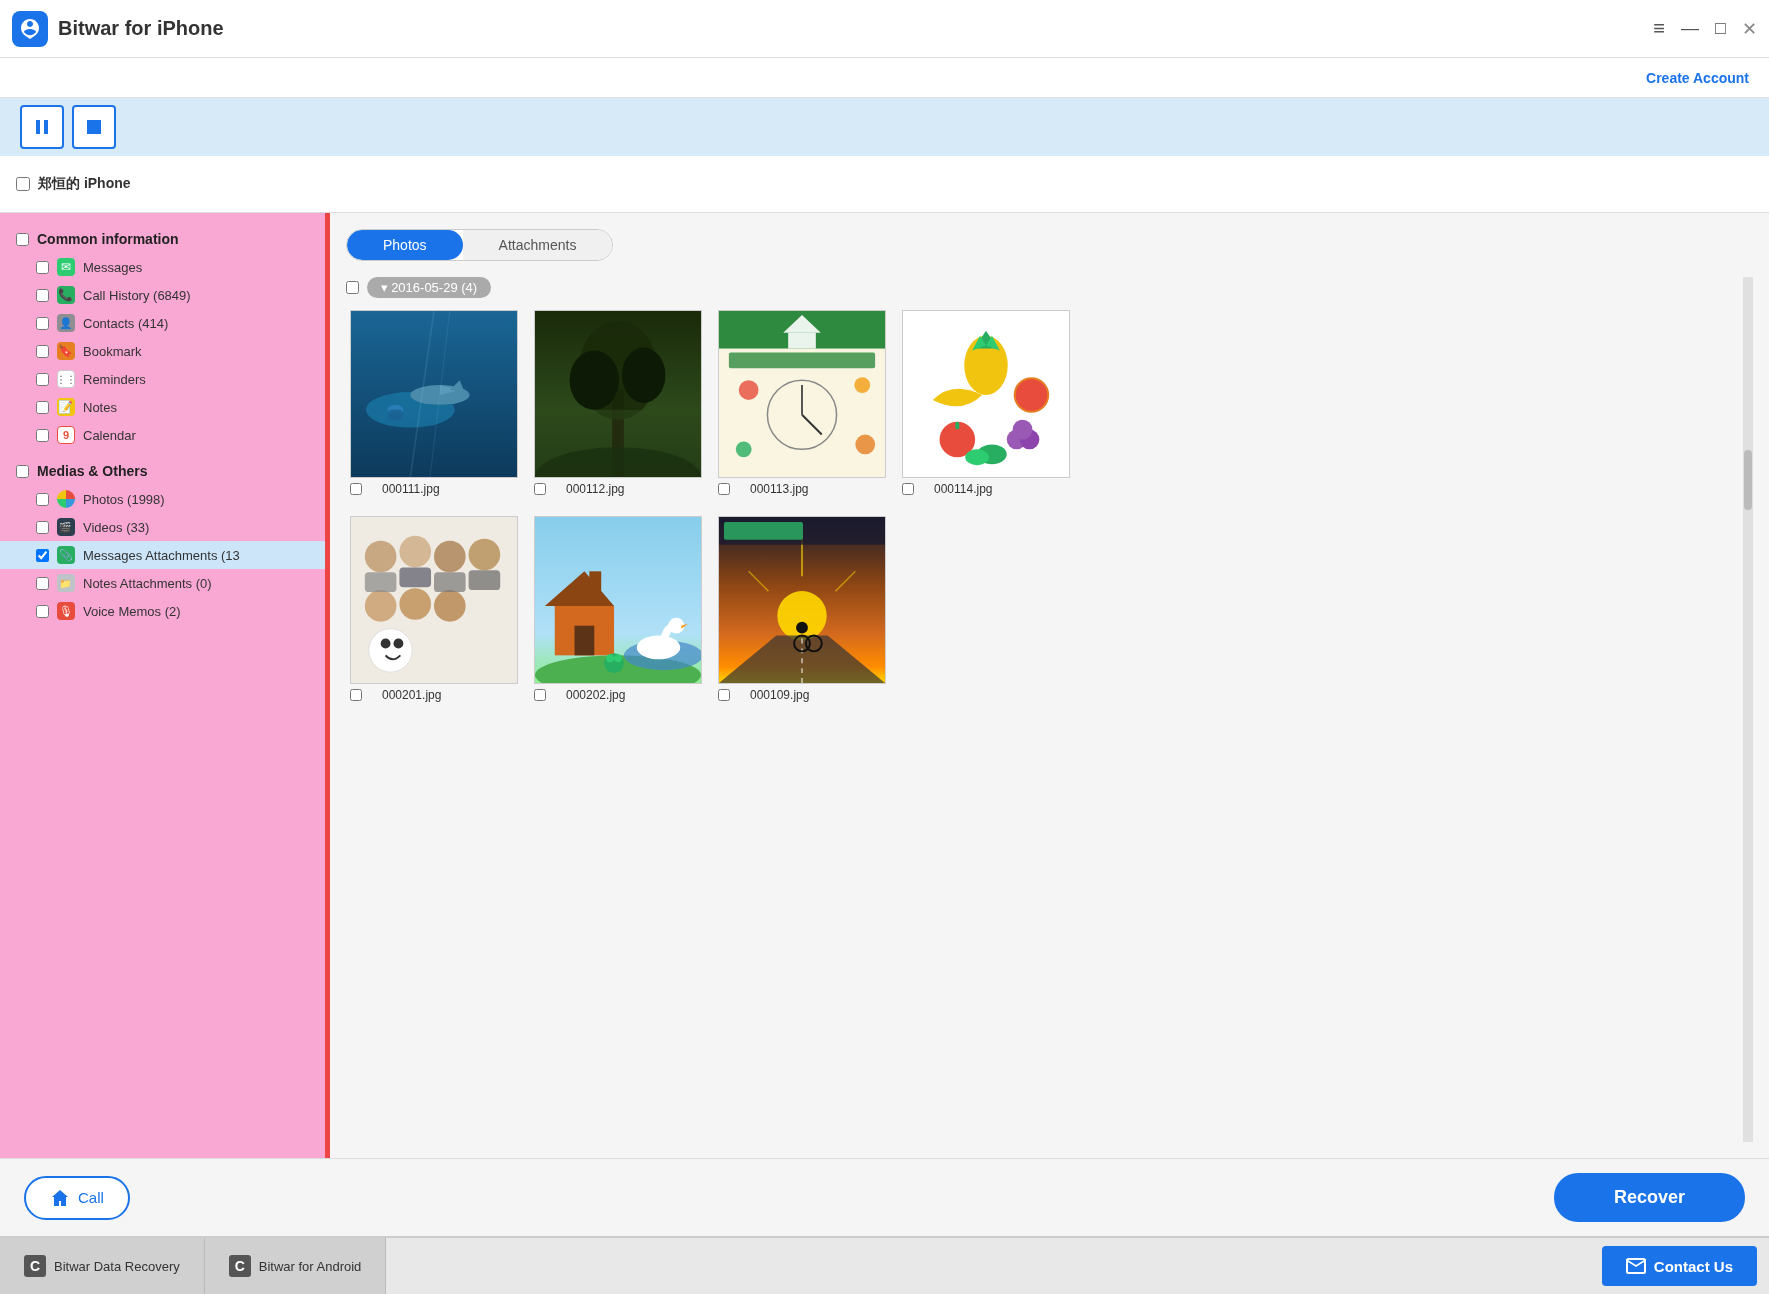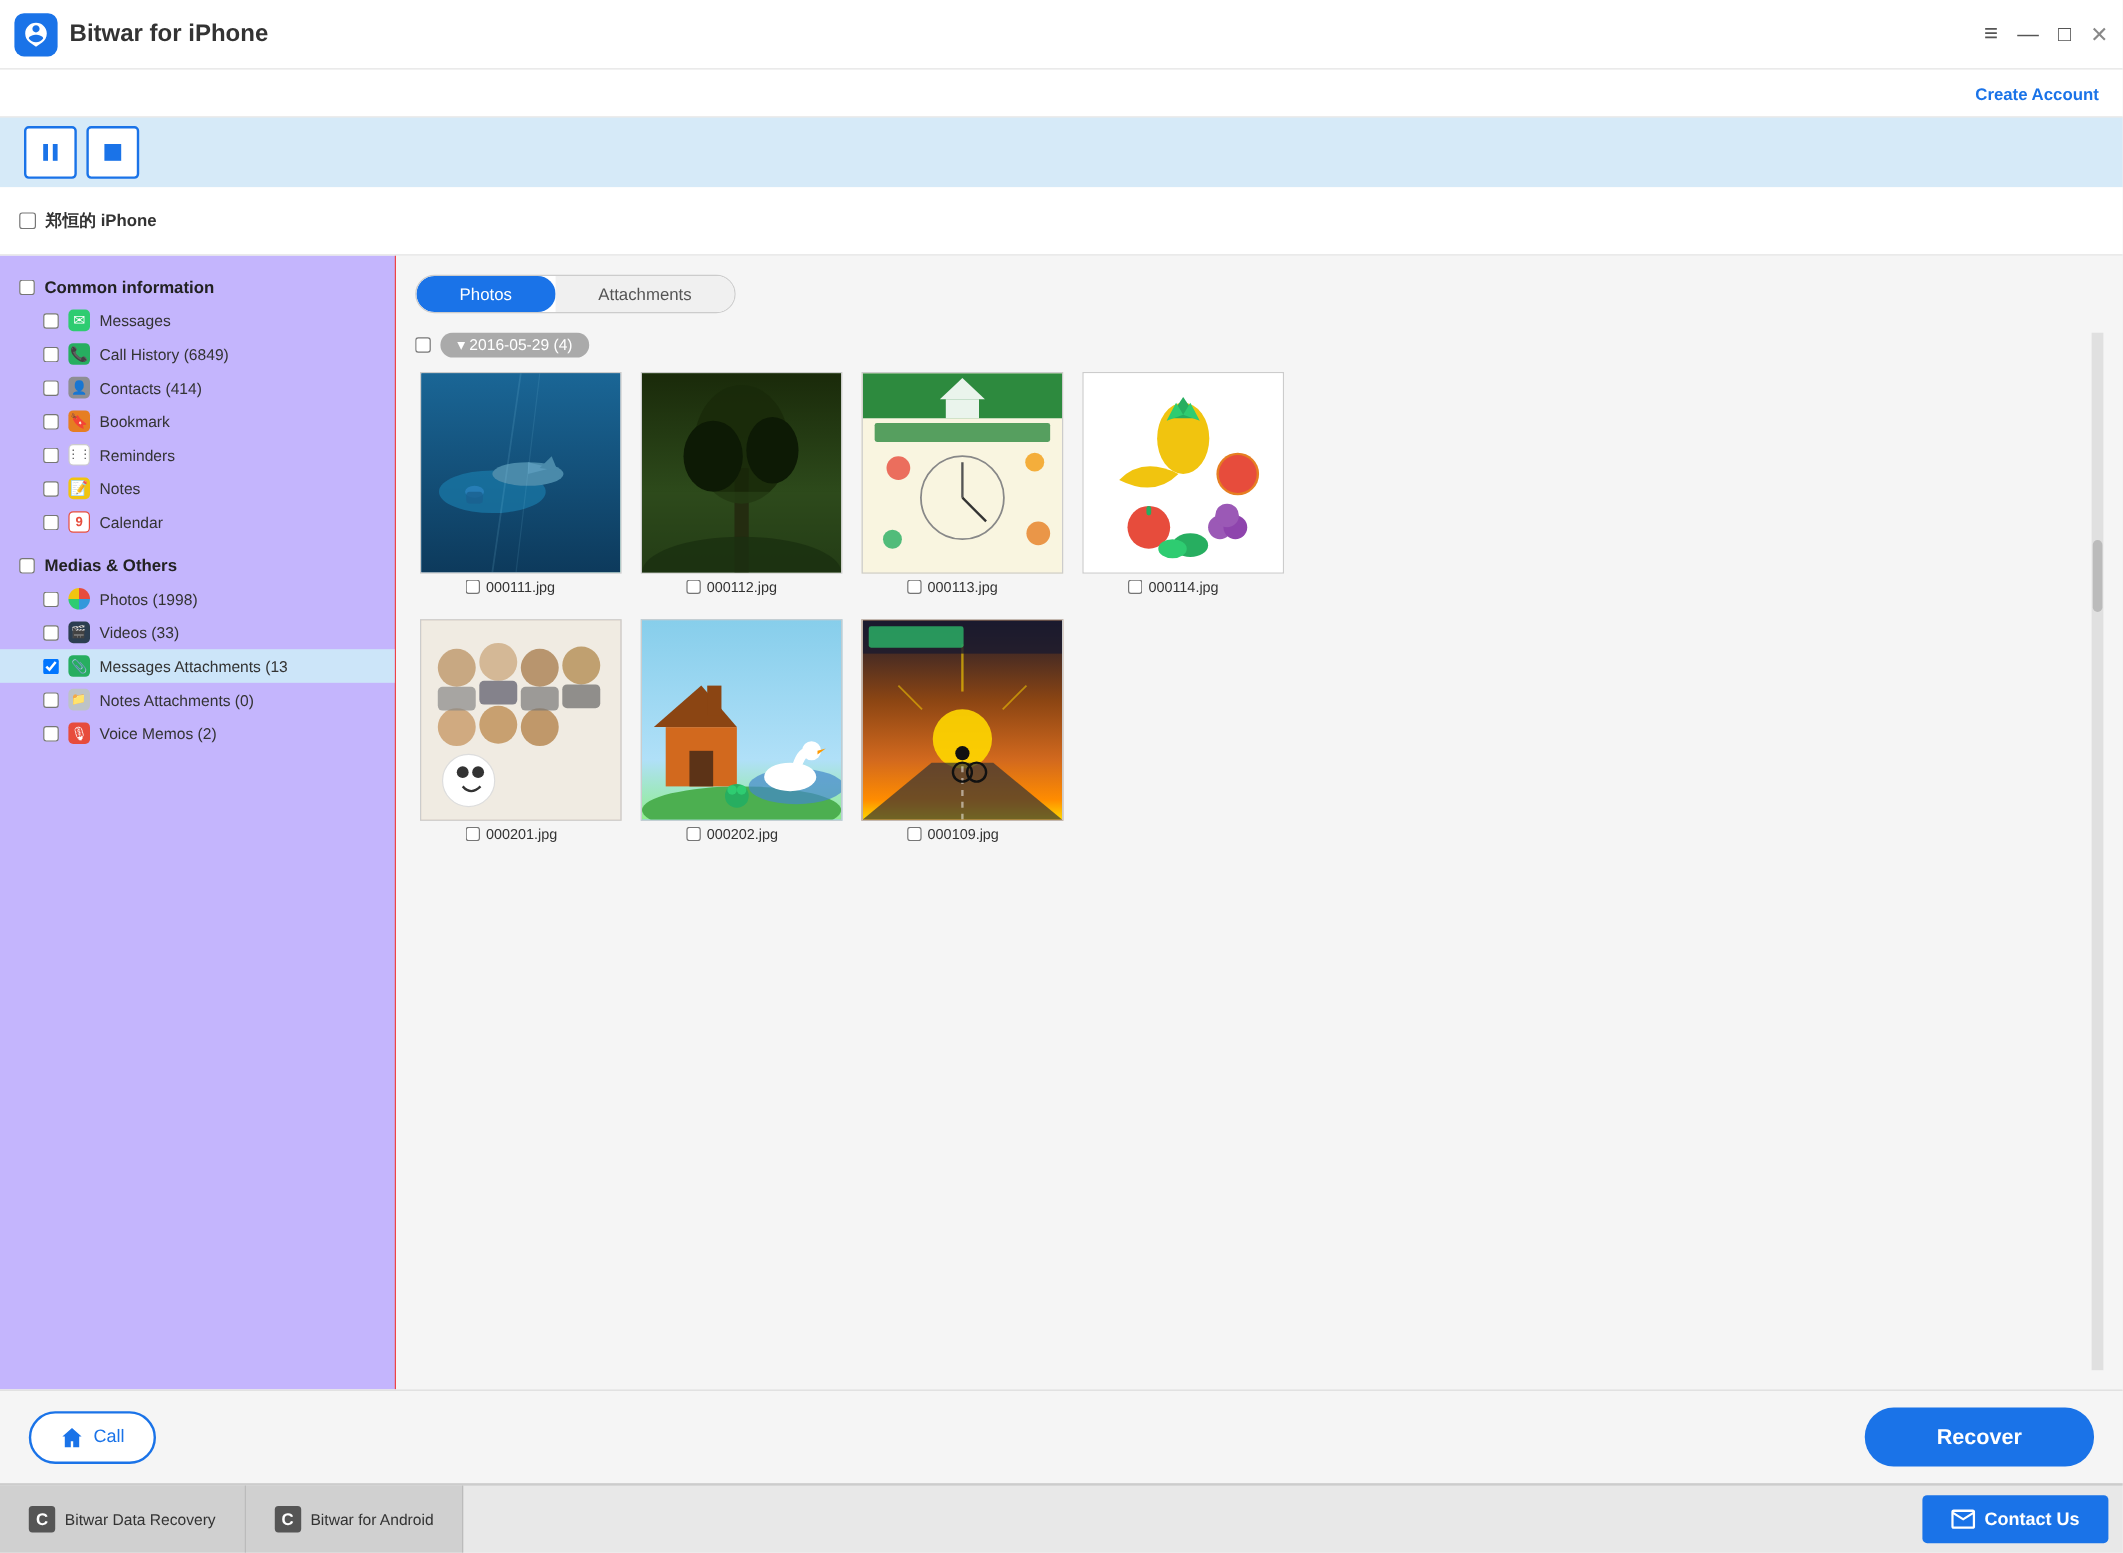--- a/index.html
+++ b/index.html
@@ -42,21 +42,21 @@
       border-bottom: 1px solid #ddd; height: 57px;
     }
     .device-checkbox { margin-right: 8px; width: 14px; height: 14px; }
     .device-name { font-size: 14px; font-weight: 600; color: #333; }
 
     
     .main-content { display: flex; flex: 1; overflow: hidden; background: #f5f5f5; }
 
     
     .sidebar {
-      width: 330px; background: #c4b5fd; border-right: 1px solid #ef4444;
+      width: 330px; background: #f9a8d4; border-right: 5px solid #ef4444;
       overflow-y: auto; padding: 12px 0; flex-shrink: 0;
     }
     .sidebar-section-header {
       display: flex; align-items: center; padding: 6px 16px; font-weight: 700;
       font-size: 14px; color: #222; gap: 8px;
     }
     .sidebar-item {
       display: flex; align-items: center; padding: 5px 16px 5px 36px;
       font-size: 13px; color: #333; gap: 8px; cursor: pointer;
     }
@@ -87,21 +87,21 @@
       background: #aaa; color: #fff; border-radius: 12px; padding: 3px 14px;
       font-size: 13px; font-weight: 500;
     }
     .photo-grid { display: flex; flex-wrap: wrap; gap: 16px; padding-left: 4px; }
     .photo-item { display: flex; flex-direction: column; align-items: flex-start; gap: 4px; }
     .photo-thumb {
       width: 168px; height: 168px; background: #ddd; border: 1px solid #ccc;
       overflow: hidden; display: flex; align-items: center; justify-content: center;
       position: relative;
     }
-    .photo-label { display: flex; align-items: center; gap: 5px; font-size: 12px; color: #333; margin-left: 38px; }
+    .photo-label { display: flex; align-items: center; gap: 20px; font-size: 12px; color: #333; }
     .photo-label input[type="checkbox"] { width: 12px; height: 12px; }
 
     
     .photo-ocean { background: linear-gradient(135deg, #1a6696, #0d4f7a, #2980b9, #1abc9c); }
     .photo-tree { background: linear-gradient(135deg, #2d5a1b, #1a3a0a, #4a7c2f, #8BC34A); }
 
     
     .photo-scroll::-webkit-scrollbar { width: 8px; }
     .photo-scroll::-webkit-scrollbar-track { background: #f0f0f0; }
     .photo-scroll::-webkit-scrollbar-thumb { background: #bbb; border-radius: 4px; }

